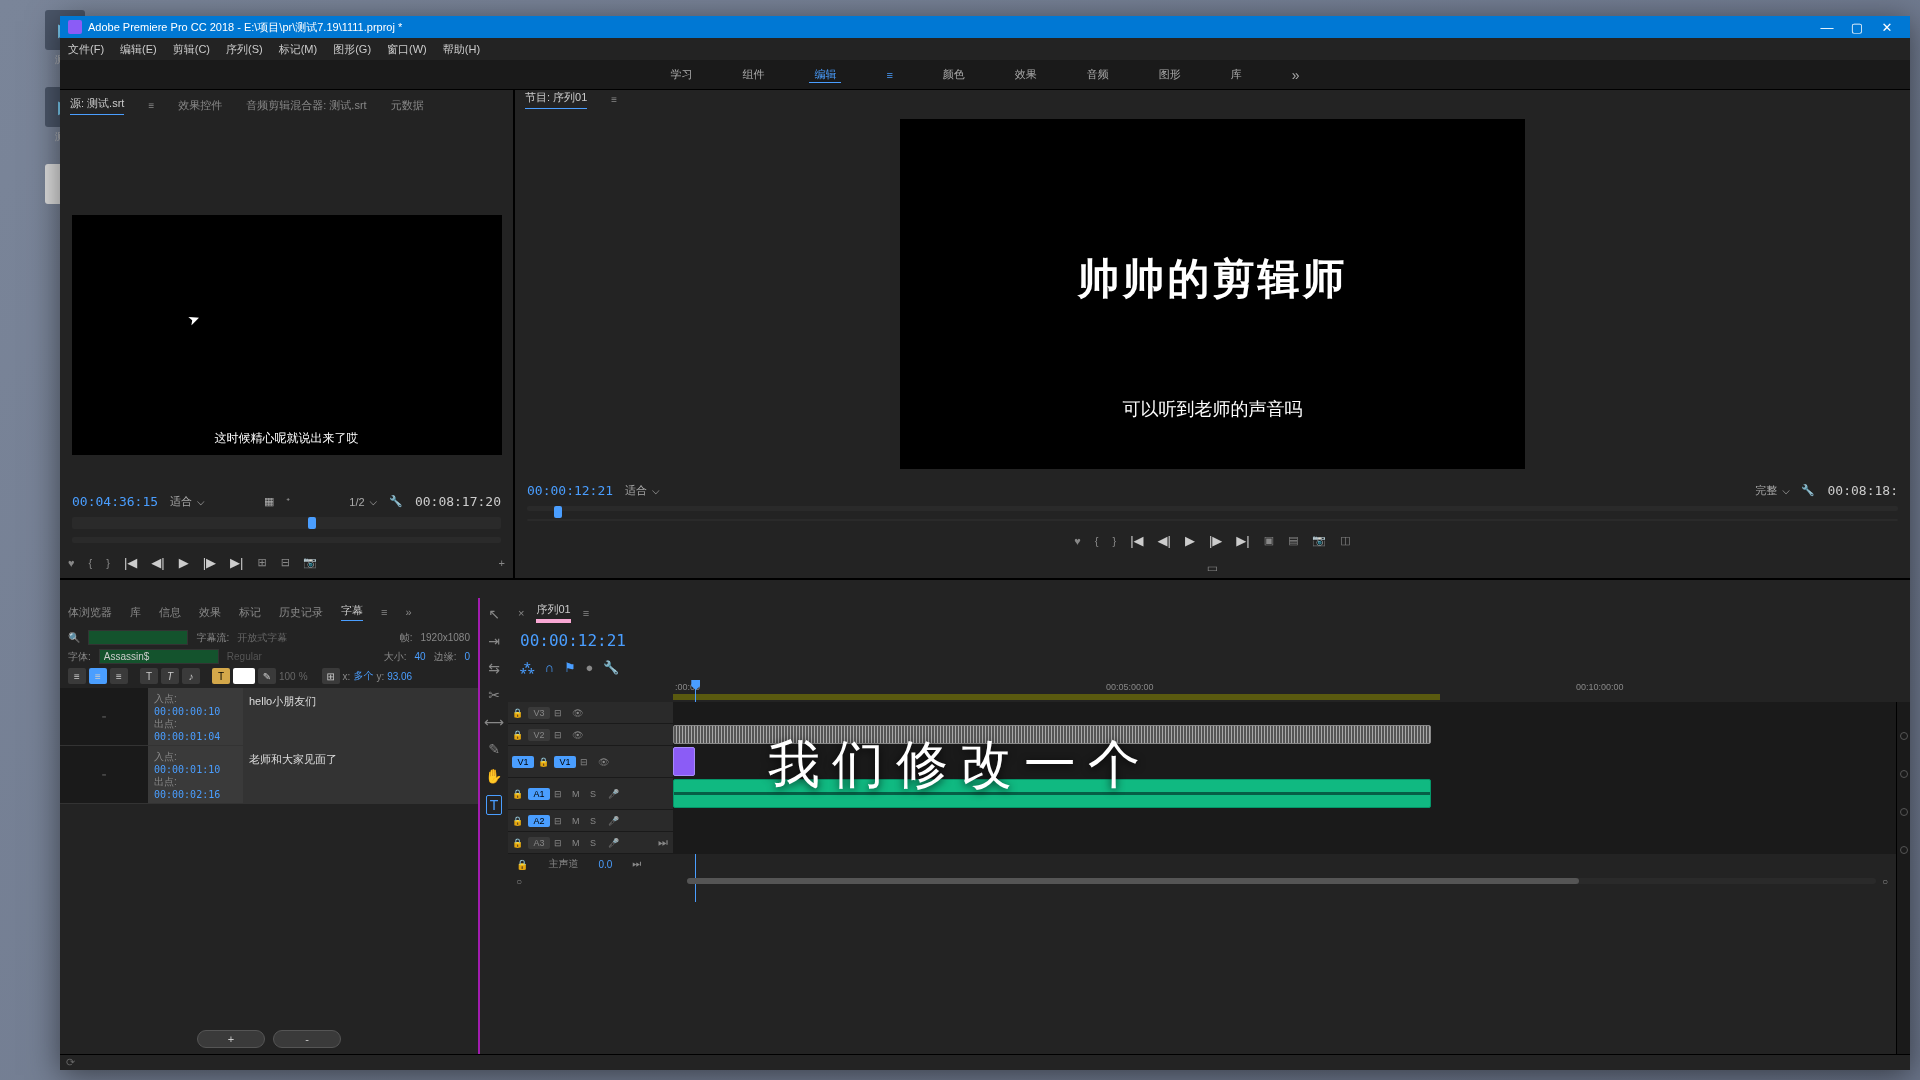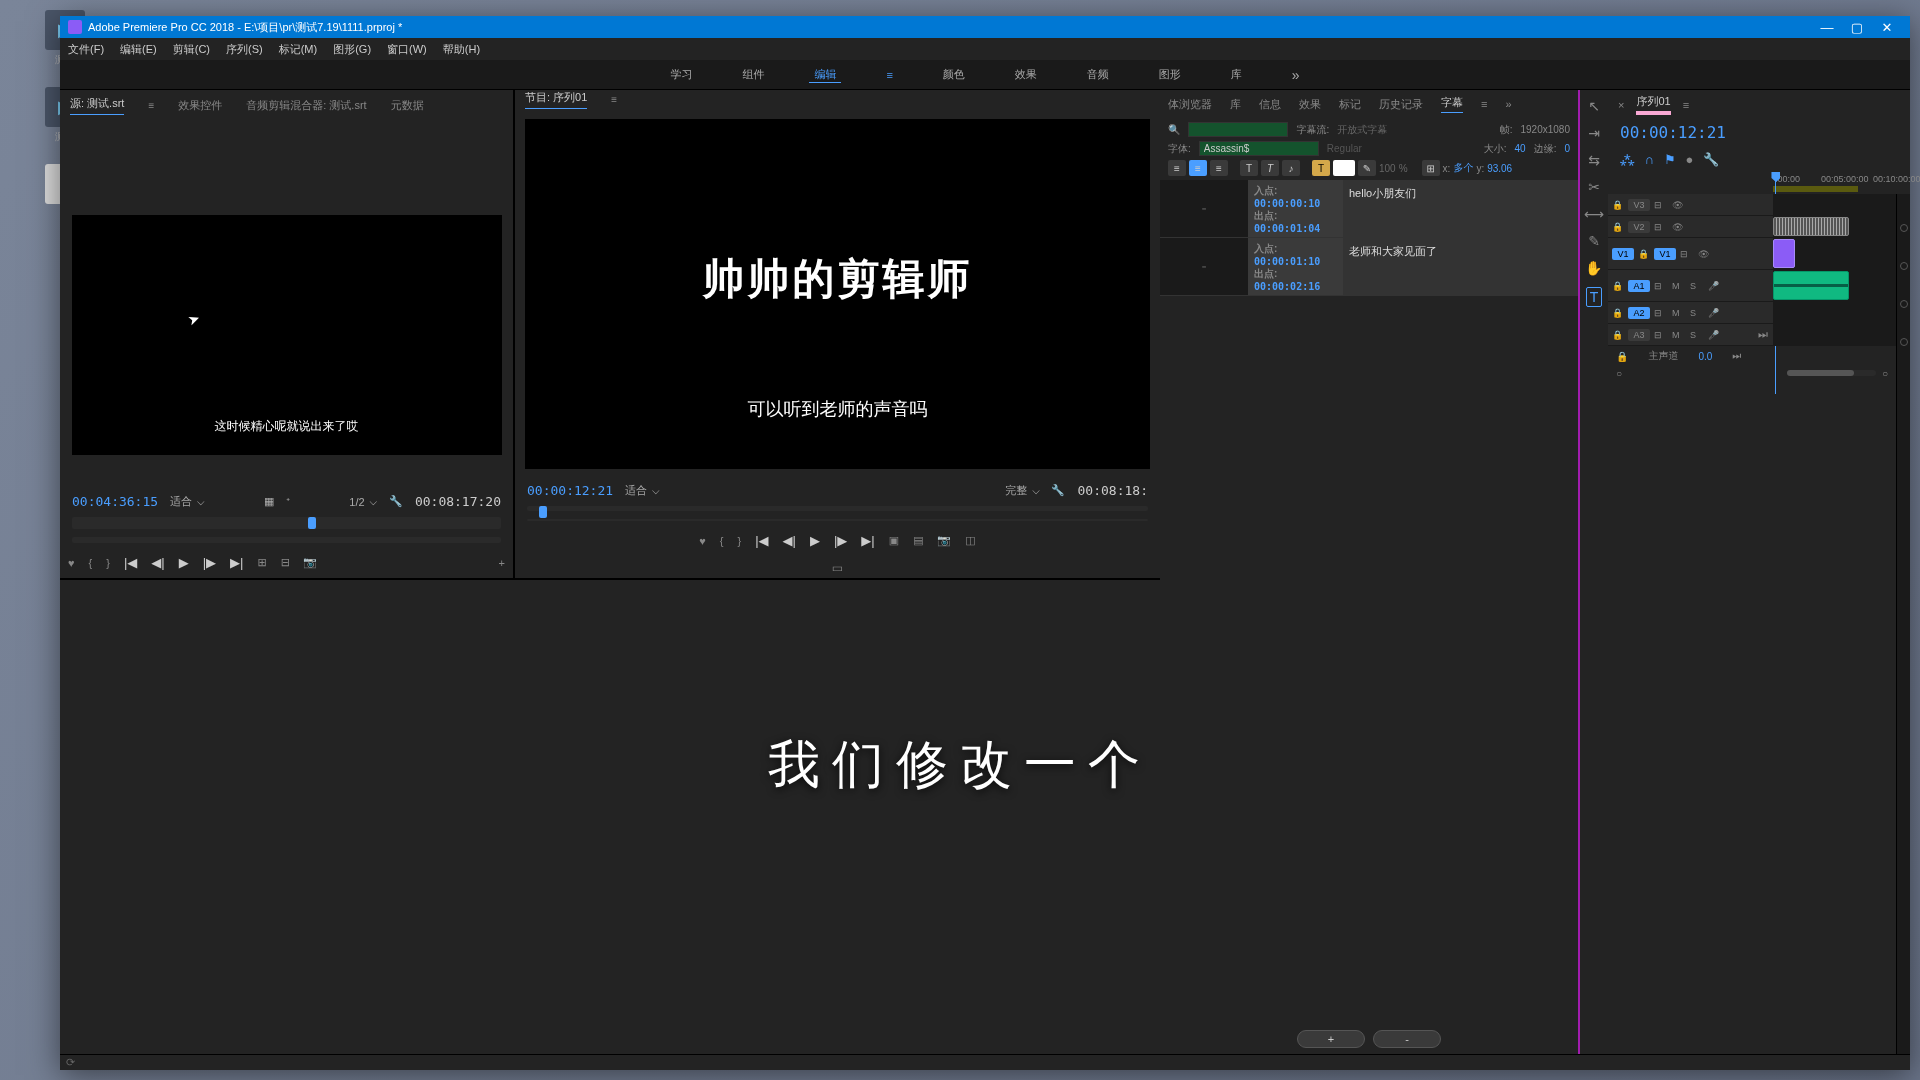--- a/index.html
+++ b/index.html
@@ -12,21 +12,21 @@
 .title-bar .app-icon { width: 14px; height: 14px; background: #8b5cf6; margin-right: 6px; border-radius: 2px; }
 .title-bar .spacer { flex: 1; }
 .title-bar .win-btn { width: 30px; text-align: center; font-size: 13px; cursor: pointer; }
 .menu-bar { background: #232323; height: 22px; display: flex; align-items: center; padding: 0 8px; gap: 16px; color: #ccc; font-size: 11px; }
 .menu-bar span { cursor: pointer; }
 .workspace-bar { background: #1a1a1a; height: 30px; display: flex; align-items: center; justify-content: center; gap: 40px; color: #aaa; font-size: 11px; border-bottom: 1px solid #000; }
 .workspace-bar span { cursor: pointer; padding: 0 5px; }
 .workspace-bar .active { color: #4a9eff; border-bottom: 1px solid #4a9eff; }
 .workspace-bar .ws-eq { color: #4a9eff; }
 .workspace-bar .more { font-size: 14px; }
-.content { flex: 1; display: flex; flex-direction: row; }
+.content { flex: 1; display: flex; flex-direction: column; gap: 18px; }
 .top-panels { display: flex; height: 490px; border-bottom: 2px solid #000; }
 .source-panel { width: 455px; display: flex; flex-direction: column; border-right: 2px solid #000; }
 .program-panel { flex: 1; display: flex; flex-direction: column; }
 .panel-tabs { height: 30px; display: flex; align-items: center; padding: 0 10px; gap: 24px; color: #888; font-size: 11px; background: #232323; }
 .panel-tabs span { cursor: pointer; }
 .panel-tabs .active { color: #ccc; border-bottom: 1px solid #4a9eff; padding-bottom: 3px; }
 .panel-tabs .hamburger { font-size: 10px; }
 .viewer { flex: 1; display: flex; flex-direction: column; align-items: center; justify-content: center; padding: 10px; }
 .video-frame { background: #000; position: relative; display: flex; flex-direction: column; align-items: center; justify-content: center; }
 .source-frame { width: 430px; height: 240px; margin-top: 60px; }
@@ -51,21 +51,21 @@
 .caption-controls { padding: 4px 8px; display: flex; flex-direction: column; gap: 4px; font-size: 10px; color: #888; }
 .cc-row { display: flex; align-items: center; gap: 8px; }
 .cc-row input { background: #14532d; border: 1px solid #333; color: #ccc; font-size: 10px; padding: 1px 4px; }
 .cc-row .label { color: #888; }
 .style-buttons { display: flex; gap: 3px; align-items: center; }
 .style-btn { width: 18px; height: 16px; background: #3a3a3a; display: flex; align-items: center; justify-content: center; font-size: 10px; color: #ccc; cursor: pointer; border-radius: 2px; }
 .style-btn.white-box { background: #fff; width: 22px; }
 .caption-list { flex: 1; overflow-y: auto; }
 .caption-item { display: flex; border-bottom: 1px solid #333; height: 58px; }
 .caption-thumb { width: 88px; background: #1a1a1a; display: flex; align-items: center; justify-content: center; font-size: 6px; color: #666; }
-.caption-times { width: 95px; background: #3a3a3a; display: flex; flex-direction: column; justify-content: space-around; padding: 4px 6px; font-size: 10px; color: #888; font-weight: bold; }
+.caption-times { width: 95px; background: #3a3a3a; display: flex; flex-direction: column; justify-content: space-around; padding: 4px 6px; font-size: 10px; color: #888; }
 .caption-times .tc { color: #4a9eff; font-family: monospace; }
 .caption-text { flex: 1; background: #333; padding: 6px; font-size: 11px; color: #ddd; }
 .caption-footer { display: flex; gap: 8px; padding: 6px; justify-content: center; }
 .caption-footer button { width: 68px; height: 18px; background: #3a3a3a; border: 1px solid #555; border-radius: 10px; color: #ccc; font-size: 11px; cursor: pointer; }
 .timeline-area { flex: 1; display: flex; }
 .toolbar { width: 28px; background: #232323; display: flex; flex-direction: column; align-items: center; gap: 11px; padding-top: 8px; }
 .toolbar span { color: #888; font-size: 14px; cursor: pointer; }
 .toolbar .active-tool { color: #4a9eff; border: 1px solid #4a9eff; padding: 1px 3px; border-radius: 2px; }
 .timeline { flex: 1; display: flex; flex-direction: column; }
 .timeline-header { display: flex; align-items: center; padding: 4px 10px; gap: 12px; font-size: 11px; color: #888; }
@@ -164,21 +164,21 @@
       <div class="source-panel">
         <div class="panel-tabs">
           <span class="active">源: 测试.srt</span>
           <span class="hamburger">≡</span>
           <span>效果控件</span>
           <span>音频剪辑混合器: 测试.srt</span>
           <span>元数据</span>
         </div>
         <div class="viewer">
           <div class="video-frame source-frame">
-            <div class="subtitle-text" style="bottom:20px;">这时候精心呢就说出来了哎</div>
+            <div class="subtitle-text" style="bottom:8px;">这时候精心呢就说出来了哎</div>
           </div>
         </div>
         <div class="controls-row">
           <span class="timecode">00:04:36:15</span>
           <span class="dropdown">适合</span>
           <span style="flex:1"></span>
           <span>▦</span>
           <span>⁺</span>
           <span style="flex:1"></span>
           <span class="dropdown">1/2</span>

